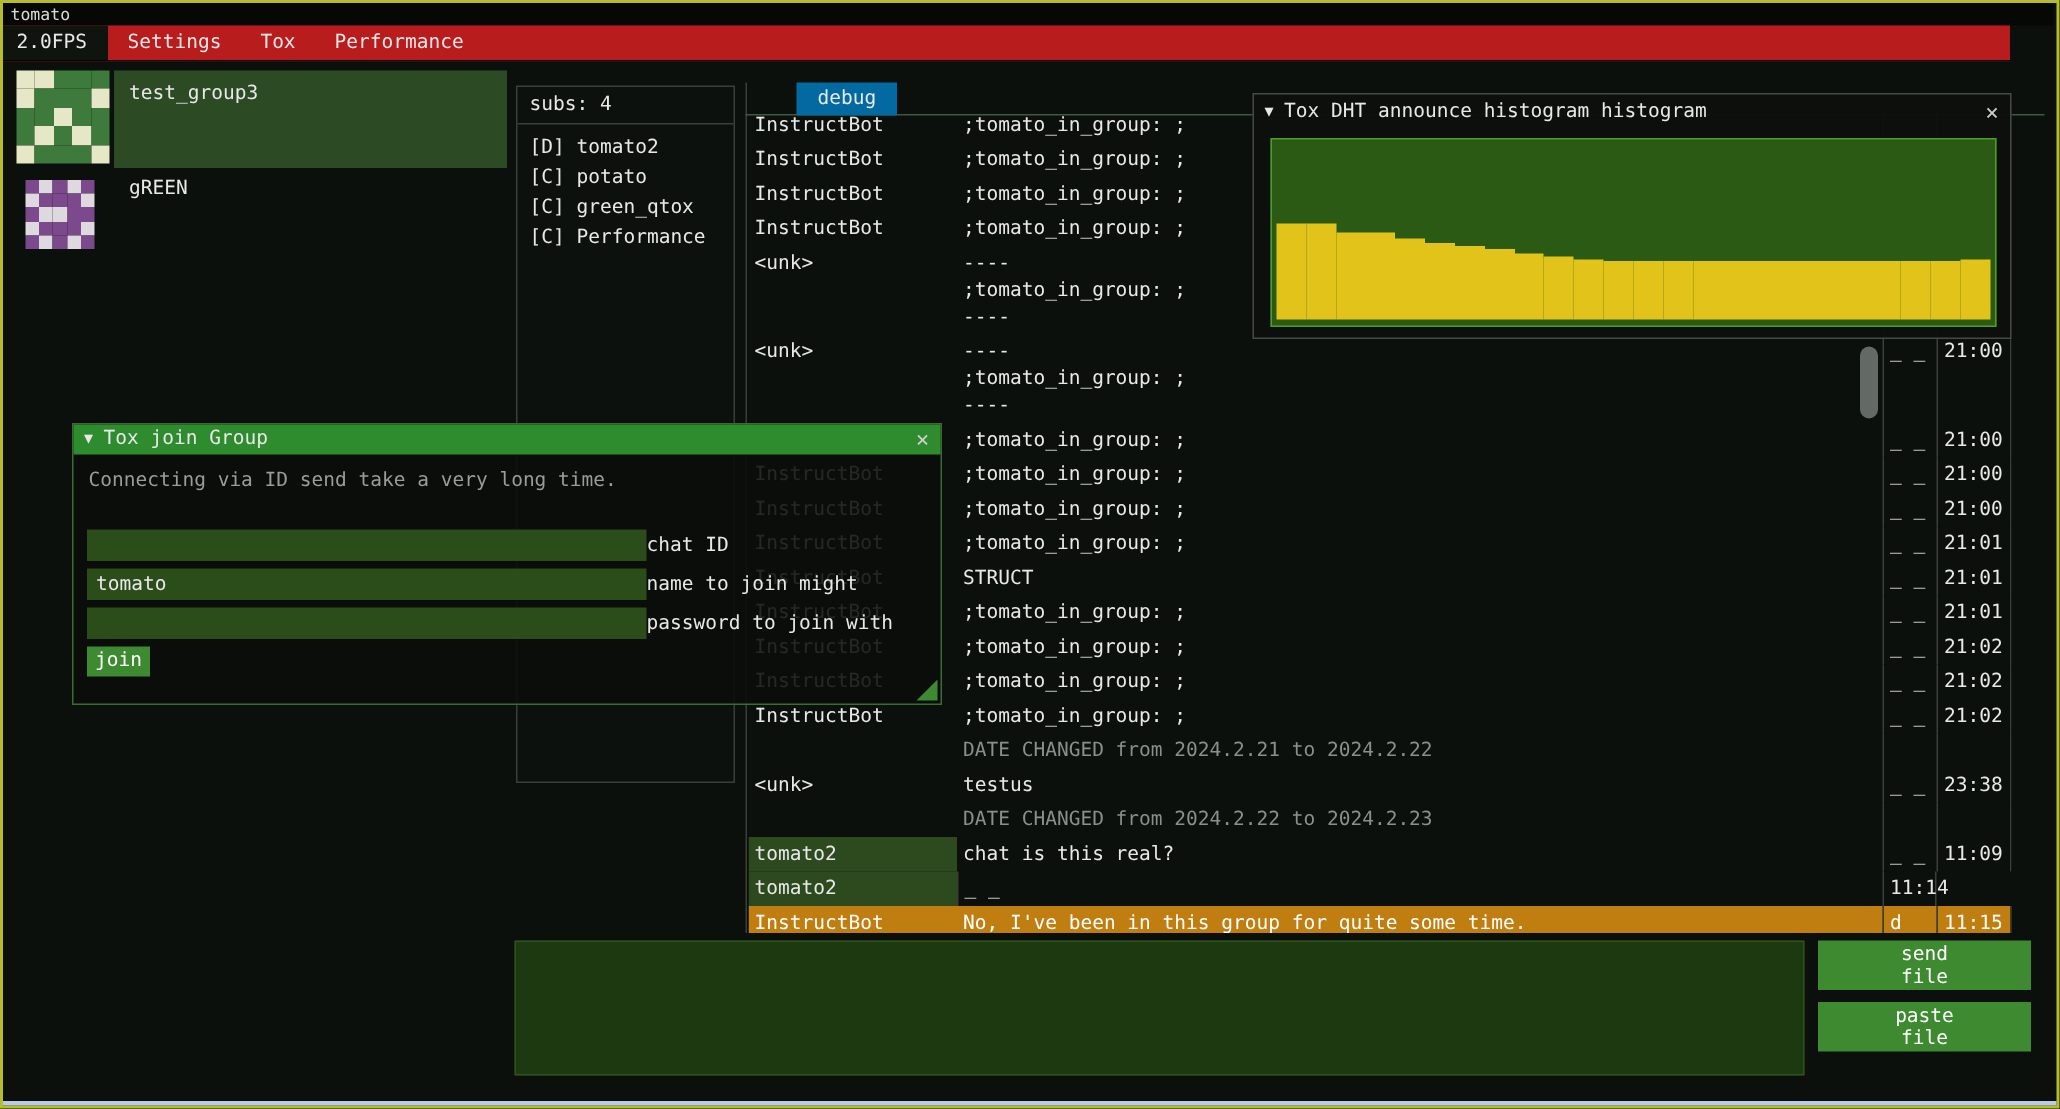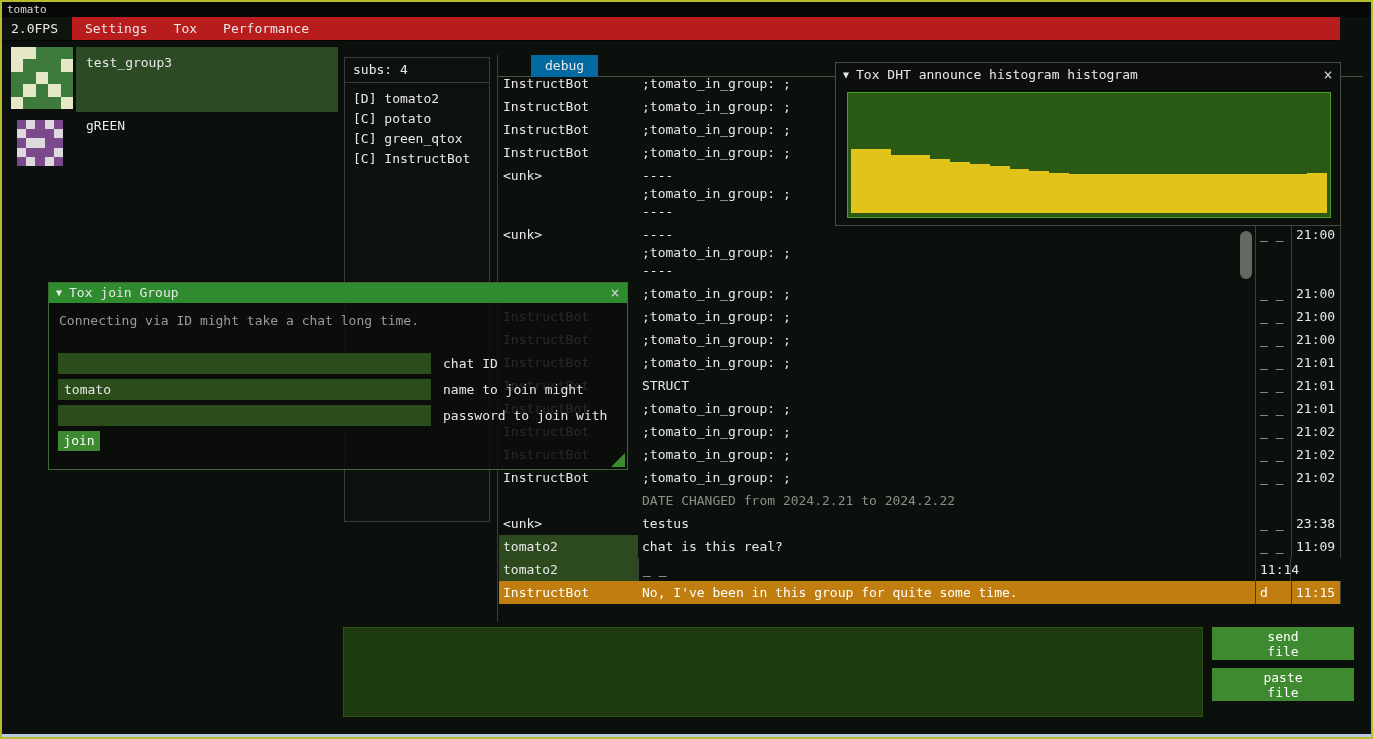--- a/index.html
+++ b/index.html
@@ -66,21 +66,21 @@
   .wtitle{flex:1;}
   .close{width:24px;text-align:center;font-size:15px;cursor:pointer;color:#cfcfcf;}
 
   .joinwin{position:absolute;left:48px;top:282px;width:580px;height:188px;z-index:10;
     border:1px solid #3c6a34;background:rgba(10,13,10,0.88);box-sizing:border-box;}
   .join-titlebar{position:absolute;left:0;top:0;right:0;height:20px;background:#2e8b2e;line-height:20px;}
   .join-help{position:absolute;left:10px;top:28px;color:#9b9b9b;font-size:13px;line-height:20px;}
   .jfield{position:absolute;left:9px;display:flex;height:21px;}
   .jfield input{width:373px;background:#2b4d19;border:none;color:#e8e8e8;font-family:inherit;
     font-size:13px;padding:0 6px;outline:none;box-sizing:border-box;}
-  .jfield .jlabel{padding-left:12px;line-height:21px;font-size:13px;white-space:nowrap;}
+  .jfield .jlabel{padding-left:0;line-height:21px;font-size:13px;white-space:nowrap;}
   .join-btn{position:absolute;left:9px;top:148px;width:42px;height:20px;background:#3e8a30;color:#fff;
     font-size:13px;line-height:20px;text-align:center;cursor:pointer;}
   .grip{position:absolute;right:2px;bottom:2px;width:0;height:0;
     border-left:14px solid transparent;border-bottom:14px solid #3e8a30;cursor:nwse-resize;}
 
   .histwin{position:absolute;left:835px;top:62px;width:506px;height:164px;z-index:10;
     border:1px solid #454a45;background:rgba(13,16,13,0.96);box-sizing:border-box;}
   .hist-titlebar{position:absolute;left:0;top:0;right:0;height:24px;line-height:24px;}
   .plot{position:absolute;left:11px;top:29px;width:484px;height:126px;background:#2b5a15;
     border:1px solid #4f9c28;box-sizing:border-box;}
@@ -168,21 +168,21 @@
         <div class="g-label">gREEN</div>
       </div>
     </div>
 
   <div class="subs">
     <div class="subs-header">subs: 4</div>
     <div class="members" id="members">
         <div class="member">[D] tomato2</div>
         <div class="member">[C] potato</div>
         <div class="member">[C] green_qtox</div>
-        <div class="member">[C] InstructBot</div>
+        <div class="member">[C] Performance</div>
       </div>
   </div>
 
   <div class="chatpanel"></div>
   <div class="tabline"></div>
   <div class="tab">debug</div>
   <div class="chat-rows" id="chat-rows">
       <div class="crow">
         <div class="cname">InstructBot</div>
         <div class="cmsg">;tomato_in_group: ;</div>
@@ -281,20 +281,26 @@
         <div class="cname"></div>
         <div class="cmsg">DATE CHANGED from 2024.2.21 to 2024.2.22</div>
         <div class="cflags"></div>
         <div class="ctime"></div>
       </div>
       <div class="crow">
         <div class="cname">&lt;unk&gt;</div>
         <div class="cmsg">testus</div>
         <div class="cflags">_ _</div>
         <div class="ctime">23:38</div>
+      </div>
+      <div class="crow date">
+        <div class="cname"></div>
+        <div class="cmsg">DATE CHANGED from 2024.2.22 to 2024.2.23</div>
+        <div class="cflags"></div>
+        <div class="ctime"></div>
       </div>
       <div class="crow">
         <div class="cname nbg">tomato2</div>
         <div class="cmsg">chat is this real?</div>
         <div class="cflags">_ _</div>
         <div class="ctime">11:09</div>
       </div>
       <div class="crow">
         <div class="cname nbg">tomato2</div>
         <div class="cflags">_ _</div>
@@ -319,21 +325,21 @@
 file</span>
   </div>
 
   <div class="joinwin">
     <div class="join-titlebar win-title-row">
       <span class="arrow">▼</span>
       <span class="wtitle">Tox join Group</span>
       <span class="close">×</span>
     </div>
     <div class="join-help">
-      <div>Connecting via ID might take a chat long time.</div>
+      <div>Connecting via ID send take a very long time.</div>
     </div>
     <div id="join-fields">
         <div class="jfield" style="top: 70px;">
           <input style="">
           <span class="jlabel">chat ID</span>
         </div>
         <div class="jfield" style="top: 96px;">
           <input value="tomato" style="">
           <span class="jlabel">name to join might</span>
         </div>

